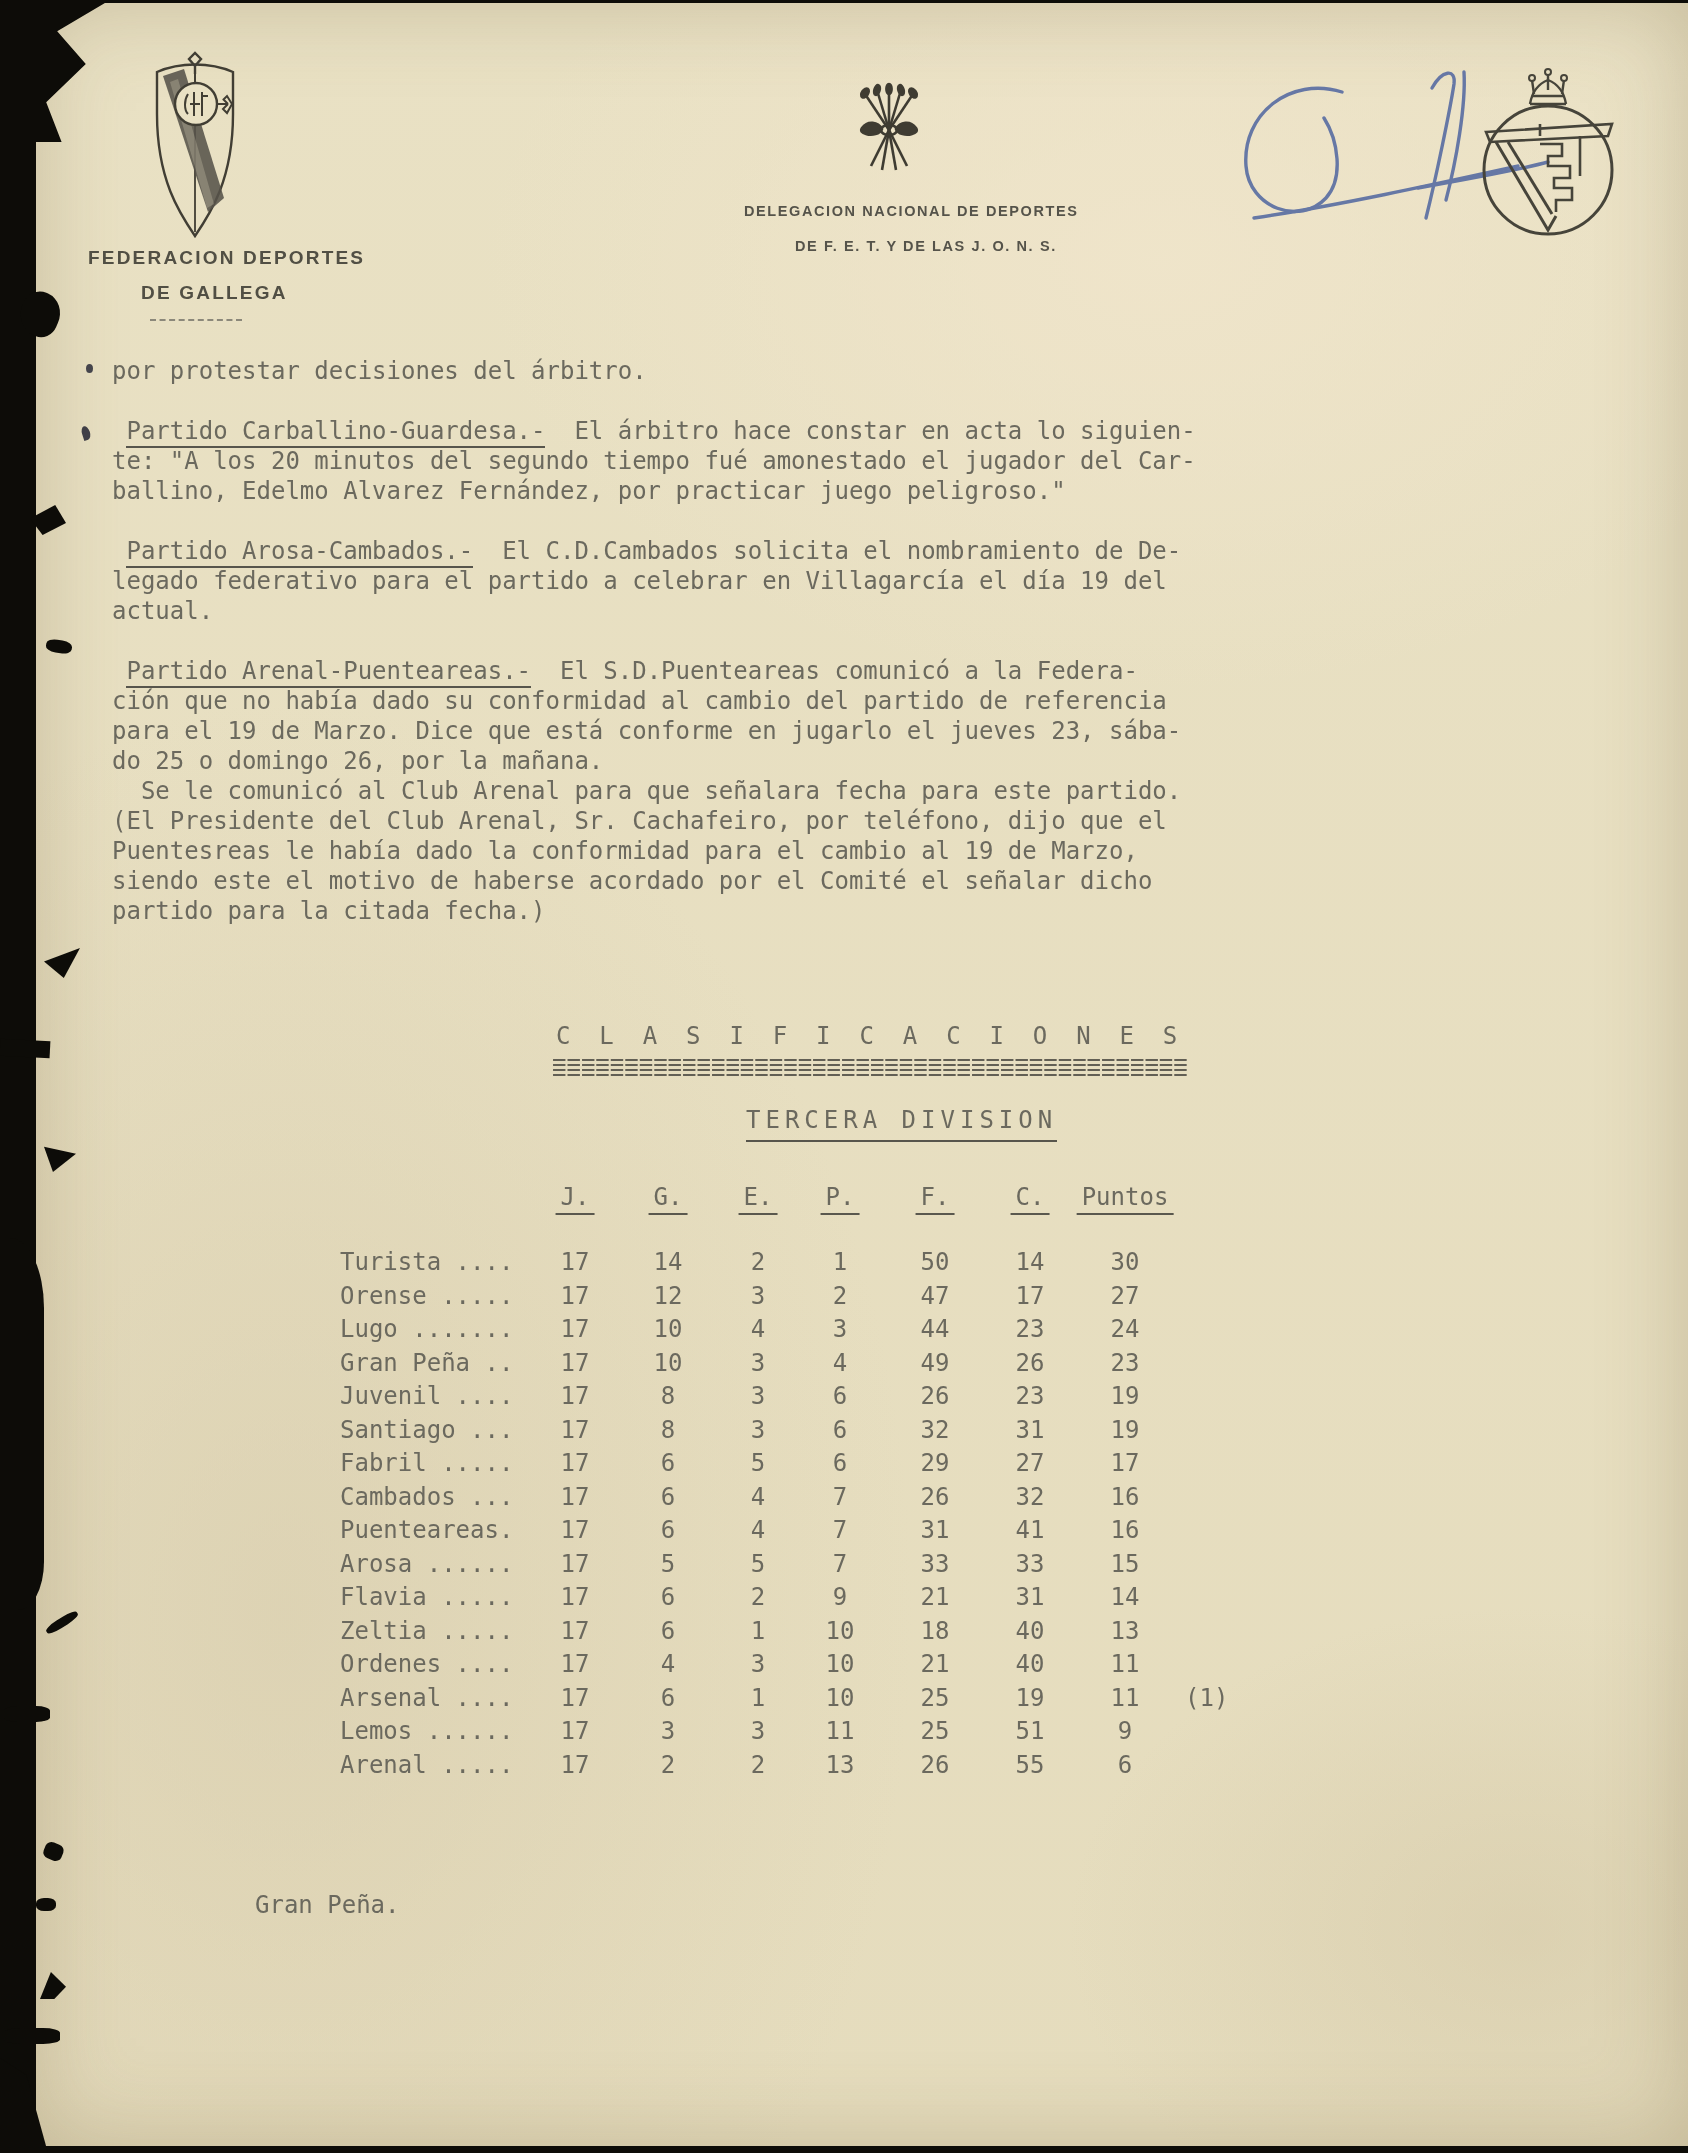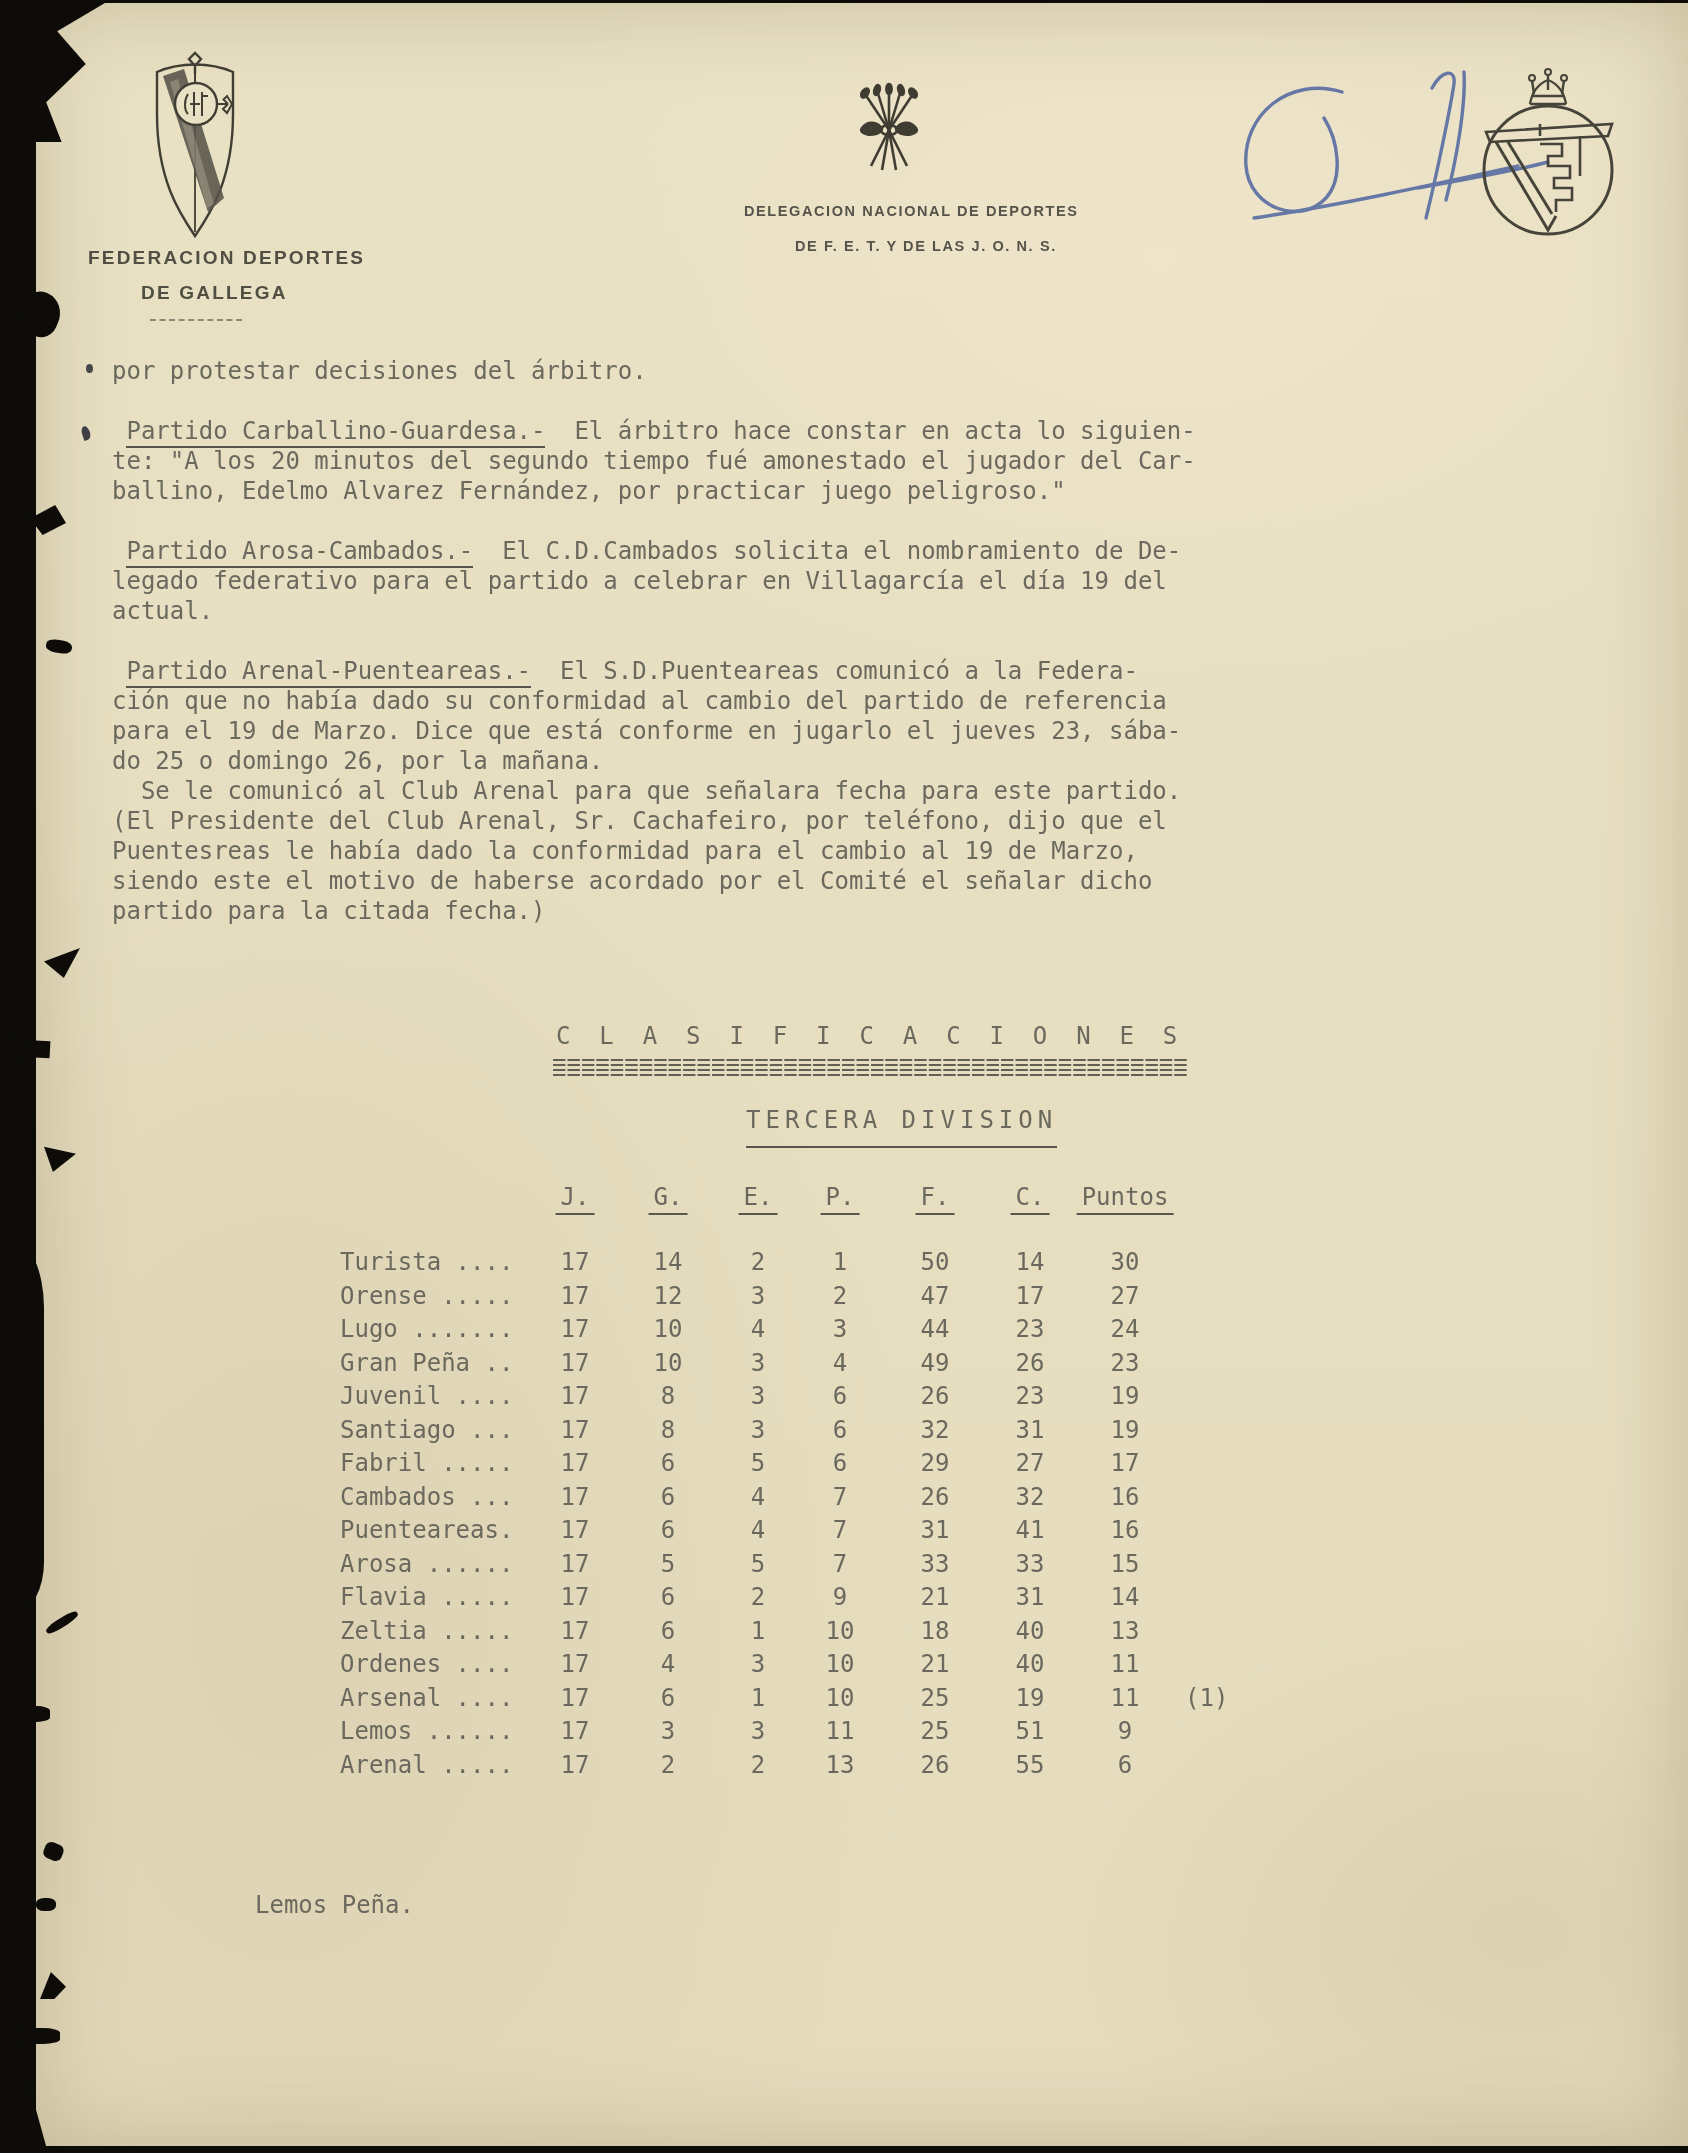--- a/index.html
+++ b/index.html
@@ -21,21 +21,21 @@
   
   .printed{position:absolute;font-family:"Liberation Sans",sans-serif;color:#514f44;font-weight:700;}
   .fed1{left:88px;top:247px;font-size:19px;letter-spacing:2.2px;}
   .fed2{left:141px;top:282px;font-size:19px;letter-spacing:2.2px;}
   .fed-dash{position:absolute;left:150px;top:319px;width:92px;border-top:2px dashed #8b887a;}
   .del1{left:744px;top:203px;font-size:14.5px;letter-spacing:1.6px;color:#55534a;}
   .del2{left:795px;top:228px;font-size:14.5px;letter-spacing:1.6px;color:#55534a;margin-top:10px;}
   
   .h-clas{left:556px;top:1022px;letter-spacing:0;}
   .h-eq{color:#625f54;}
-  .h-div{left:746px;top:1106px;letter-spacing:5px;border-bottom:2px solid #57554c;padding-bottom:12px;}
+  .h-div{left:746px;top:1106px;letter-spacing:5px;border-bottom:2px solid #57554c;padding-bottom:6px;}
   
   #table-head{position:absolute;left:0;top:1183px;width:1688px;height:34px;}
   .th{position:absolute;transform:translateX(-50%);white-space:pre;color:#6b695e;font-size:24px;
       border-bottom:2px solid #5a584e;padding:0 5px 2px 5px;}
   #table-rows{position:absolute;left:340px;top:1246px;width:1000px;}
   .trow{position:relative;height:33.5px;line-height:33.5px;white-space:pre;color:#6b695e;font-size:24px;}
   .team{position:absolute;left:0;}
   .num{position:absolute;width:90px;text-align:center;}
   .rnote{position:absolute;left:845px;}
   
@@ -173,15 +173,15 @@
       <div class="trow"><span class="team">Arosa ......</span><span class="num" style="left: 190px;">17</span><span class="num" style="left: 283px;">5</span><span class="num" style="left: 373px;">5</span><span class="num" style="left: 455px;">7</span><span class="num" style="left: 550px;">33</span><span class="num" style="left: 645px;">33</span><span class="num" style="left: 740px;">15</span></div>
       <div class="trow"><span class="team">Flavia .....</span><span class="num" style="left: 190px;">17</span><span class="num" style="left: 283px;">6</span><span class="num" style="left: 373px;">2</span><span class="num" style="left: 455px;">9</span><span class="num" style="left: 550px;">21</span><span class="num" style="left: 645px;">31</span><span class="num" style="left: 740px;">14</span></div>
       <div class="trow"><span class="team">Zeltia .....</span><span class="num" style="left: 190px;">17</span><span class="num" style="left: 283px;">6</span><span class="num" style="left: 373px;">1</span><span class="num" style="left: 455px;">10</span><span class="num" style="left: 550px;">18</span><span class="num" style="left: 645px;">40</span><span class="num" style="left: 740px;">13</span></div>
       <div class="trow"><span class="team">Ordenes ....</span><span class="num" style="left: 190px;">17</span><span class="num" style="left: 283px;">4</span><span class="num" style="left: 373px;">3</span><span class="num" style="left: 455px;">10</span><span class="num" style="left: 550px;">21</span><span class="num" style="left: 645px;">40</span><span class="num" style="left: 740px;">11</span></div>
       <div class="trow"><span class="team">Arsenal ....</span><span class="num" style="left: 190px;">17</span><span class="num" style="left: 283px;">6</span><span class="num" style="left: 373px;">1</span><span class="num" style="left: 455px;">10</span><span class="num" style="left: 550px;">25</span><span class="num" style="left: 645px;">19</span><span class="num" style="left: 740px;">11</span><span class="rnote">(1)</span></div>
       <div class="trow"><span class="team">Lemos ......</span><span class="num" style="left: 190px;">17</span><span class="num" style="left: 283px;">3</span><span class="num" style="left: 373px;">3</span><span class="num" style="left: 455px;">11</span><span class="num" style="left: 550px;">25</span><span class="num" style="left: 645px;">51</span><span class="num" style="left: 740px;">9</span></div>
       <div class="trow"><span class="team">Arenal .....</span><span class="num" style="left: 190px;">17</span><span class="num" style="left: 283px;">2</span><span class="num" style="left: 373px;">2</span><span class="num" style="left: 455px;">13</span><span class="num" style="left: 550px;">26</span><span class="num" style="left: 645px;">55</span><span class="num" style="left: 740px;">6</span></div>
     </div>
 
   <div class="typed" id="footnote">
-    <div class="fline fline2">Lemos Peña.</div>
+    <div class="fline fline2">Gran Peña.</div>
   </div>
 </div>
 
 </body></html>

